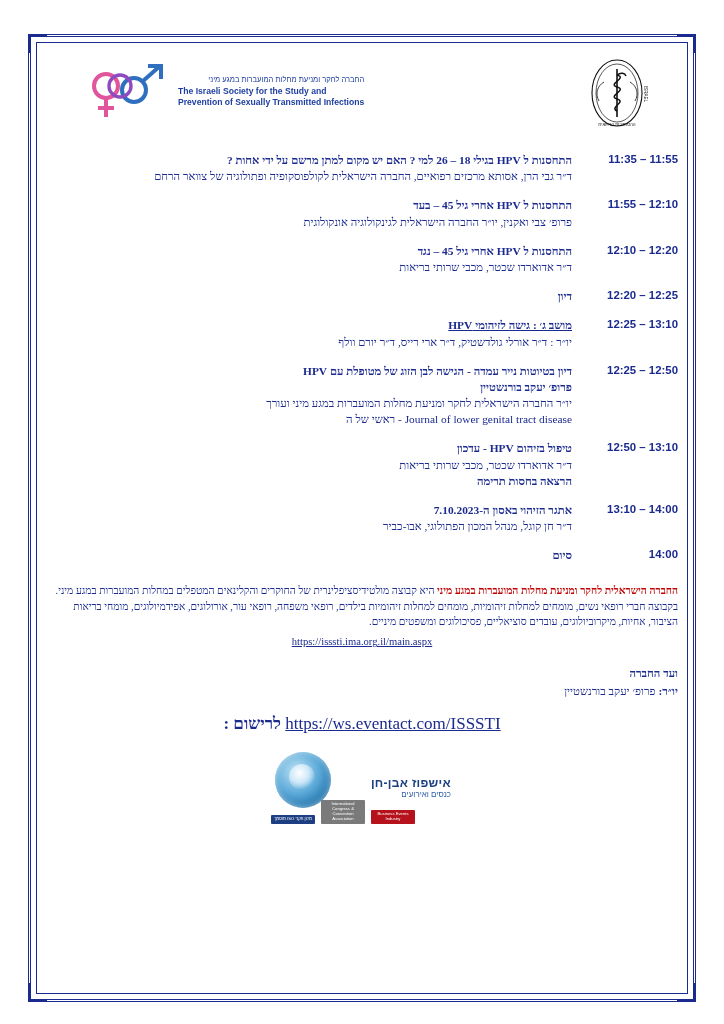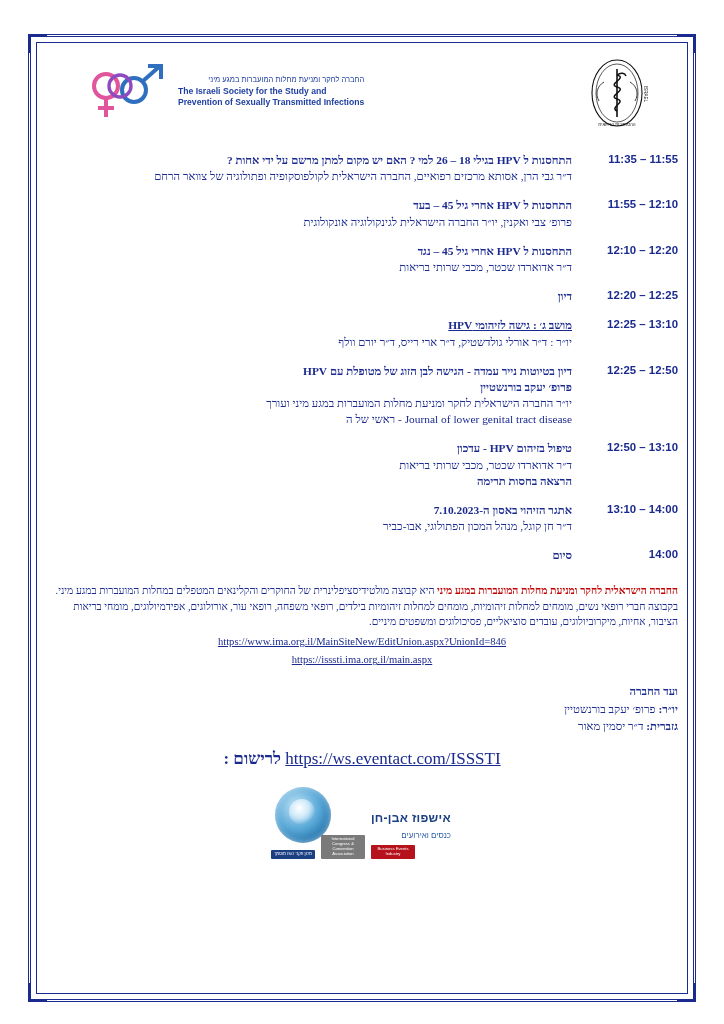--- a/index.html
+++ b/index.html
@@ -204,21 +204,21 @@
     font-family: "Liberation Sans", sans-serif;
     font-size: 12px;
     font-weight: bold;
     color: #1b3f82;
     letter-spacing: .3px;
   }
   .sponsor-name .n2 {
     font-family: "Liberation Sans", sans-serif;
     font-size: 8px;
     color: #2b5ba6;
-    margin-top: 6px;
+    margin-top: 0;
   }
   .badge-row {
     position: absolute;
     left: 4px; bottom: 0;
     display: flex;
     gap: 6px;
     align-items: flex-end;
   }
   .badge {
     font-family: "Liberation Sans", sans-serif;
@@ -367,34 +367,29 @@
         </td>
       </tr>
     </tbody>
   </table>
 
   <div class="footer-block">
     <div class="fp">
       <span class="red">החברה הישראלית לחקר ומניעת מחלות המועברות במגע מיני</span><span> היא קבוצה מולטידיסציפלינרית של החוקרים והקלינאים המטפלים במחלות המועברות במגע מיני. בקבוצה חברי רופאי נשים, מומחים למחלות זיהומיות, מומחים למחלות זיהומיות בילדים, רופאי משפחה, רופאי עור, אורולוגים, אפידמיולוגים, מומחי בריאות הציבור, אחיות, מיקרוביולוגים, עובדים סוציאליים, פסיכולוגים ומשפטים מיניים.</span>
     </div>
     <div class="links">
-      <div><a href="#">https://www.ima.org.il/MainSiteNew/EditUnion.aspx?UnionId=846</a></div>
       <div><a href="#">https://isssti.ima.org.il/main.aspx</a></div>
     </div>
   </div>
 
   <div class="committee">
     <div class="hdr">ועד החברה</div>
     <div>
       <b>יו״ר:</b>
       <span>פרופ׳ יעקב בורנשטיין</span>
-    </div>
-    <div>
-      <b>גזברית:</b>
-      <span>ד״ר יסמין מאור</span>
     </div>
   </div>
 
   <div class="register">
     <a href="#">https://ws.eventact.com/ISSSTI</a>
     <span>לרישום :</span>
   </div>
 
   <div class="sponsor">
     <div class="sponsor-box">

